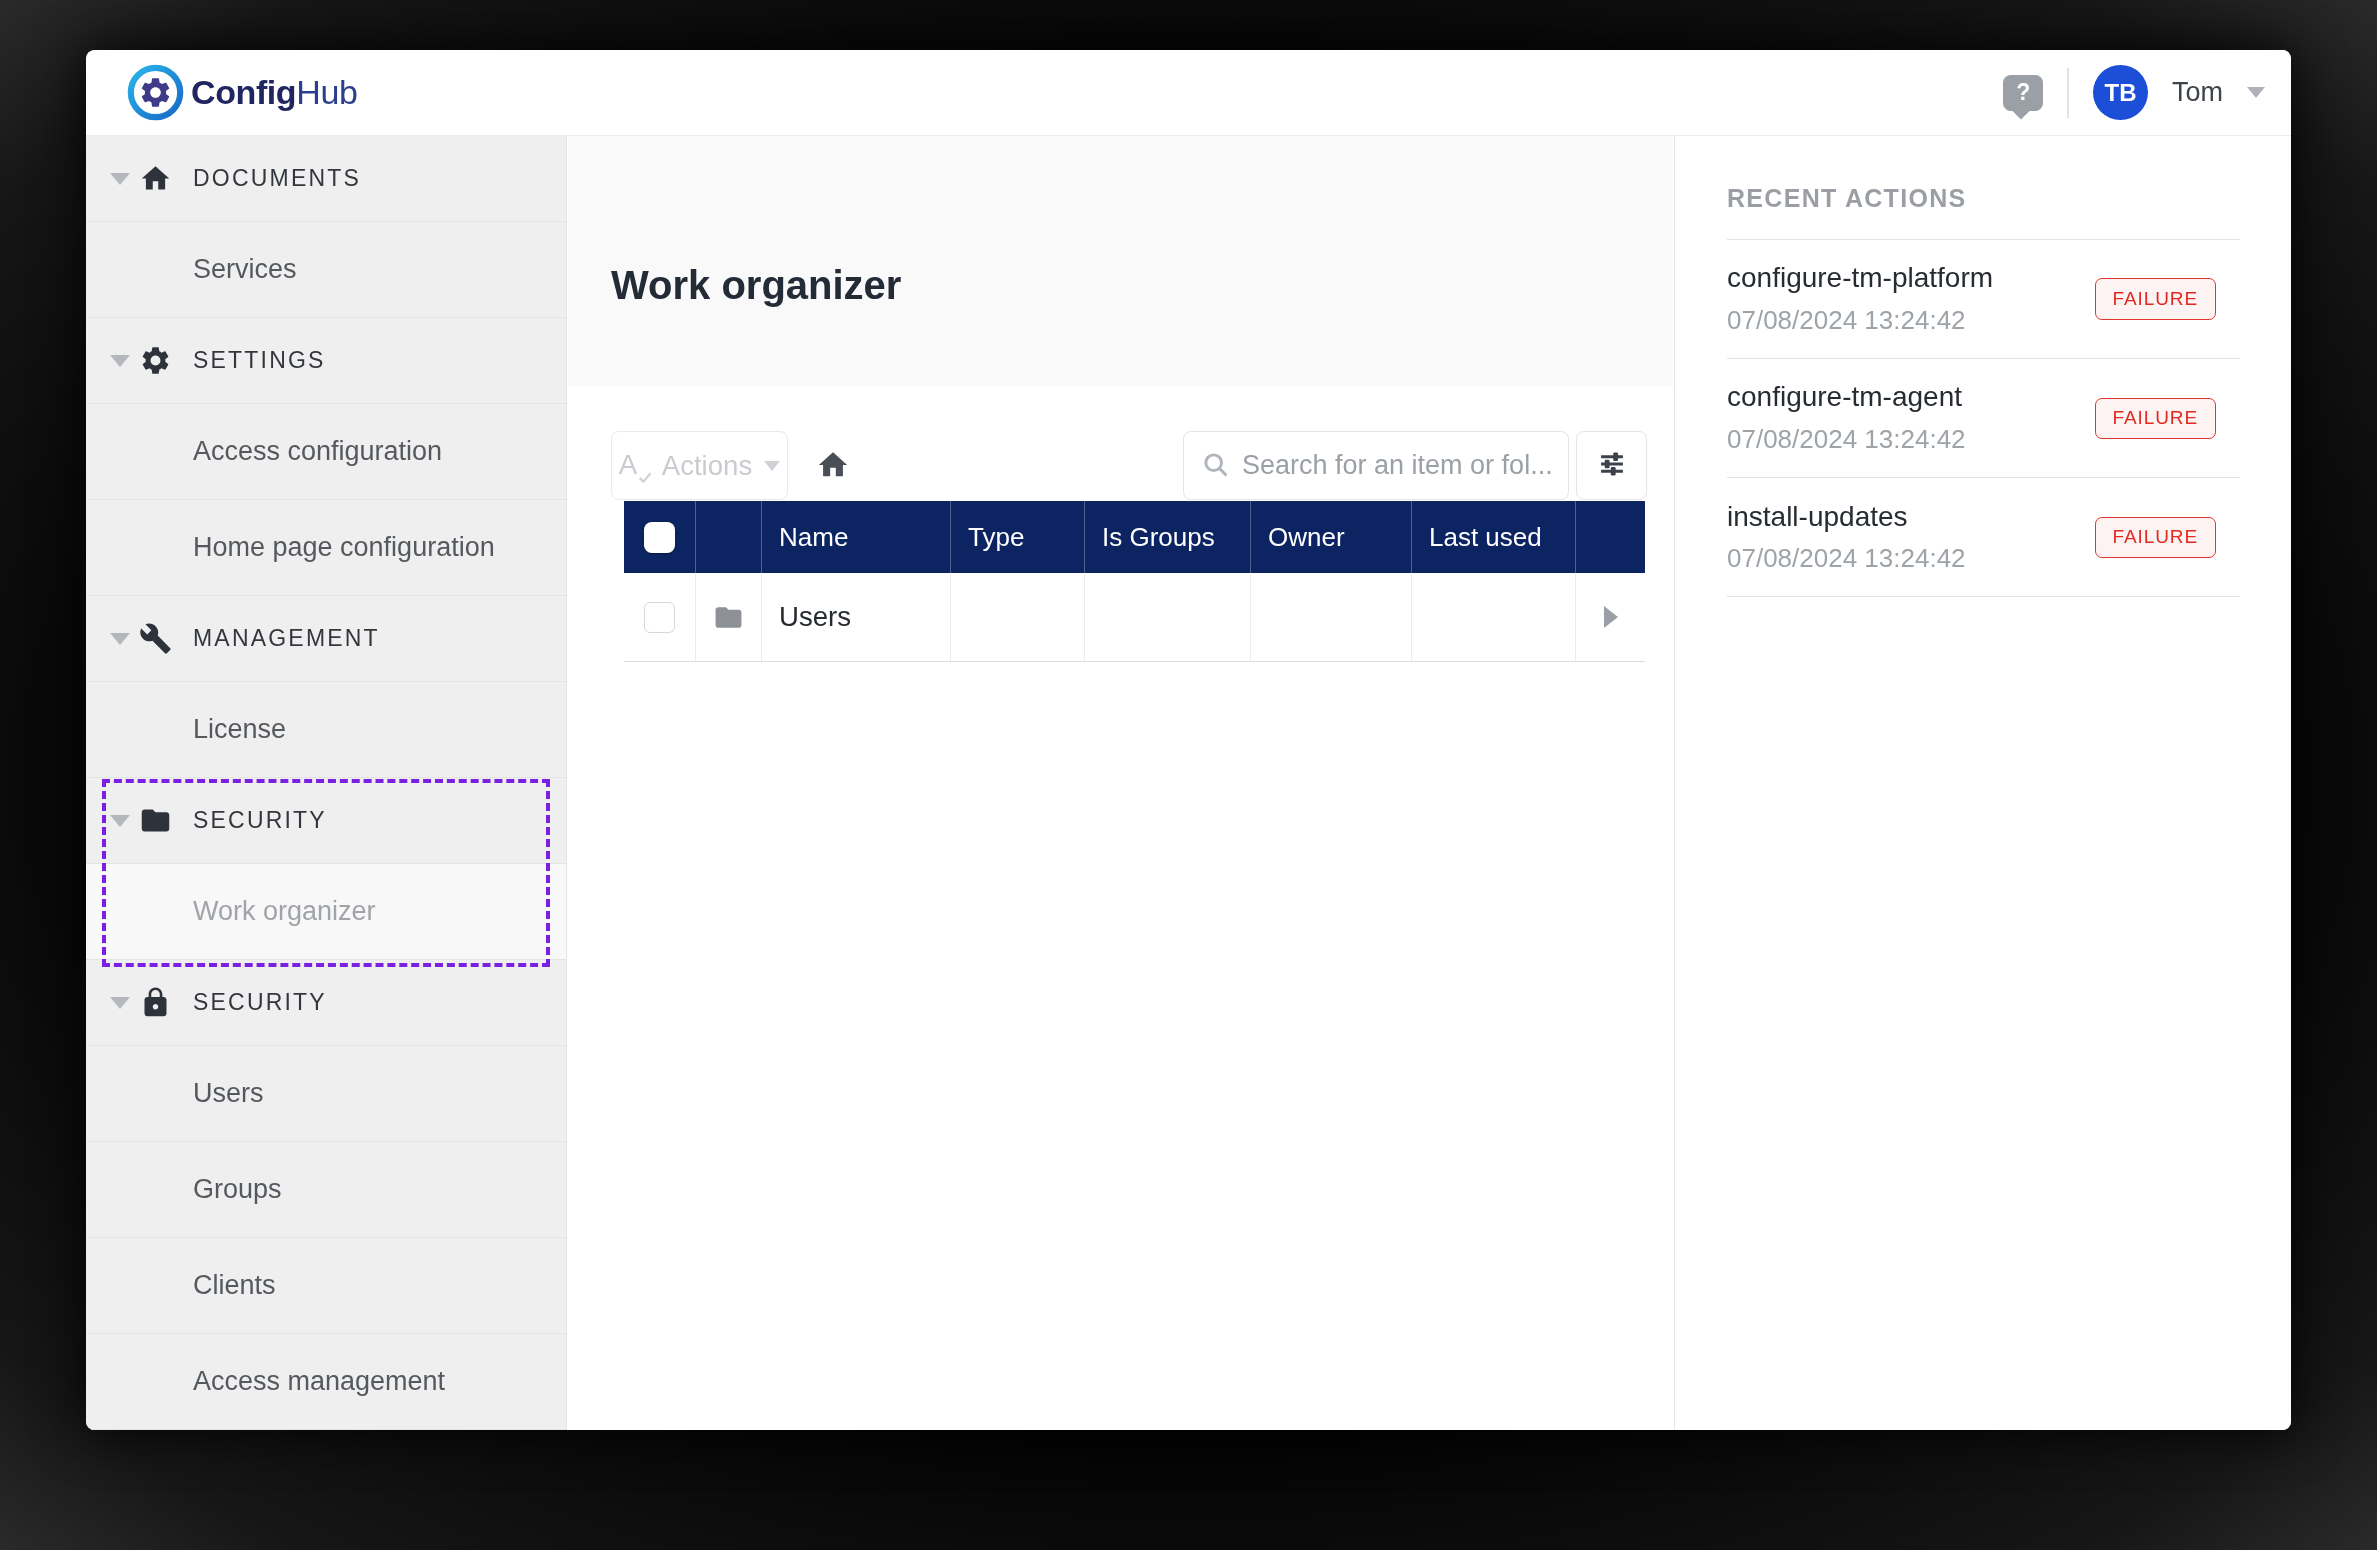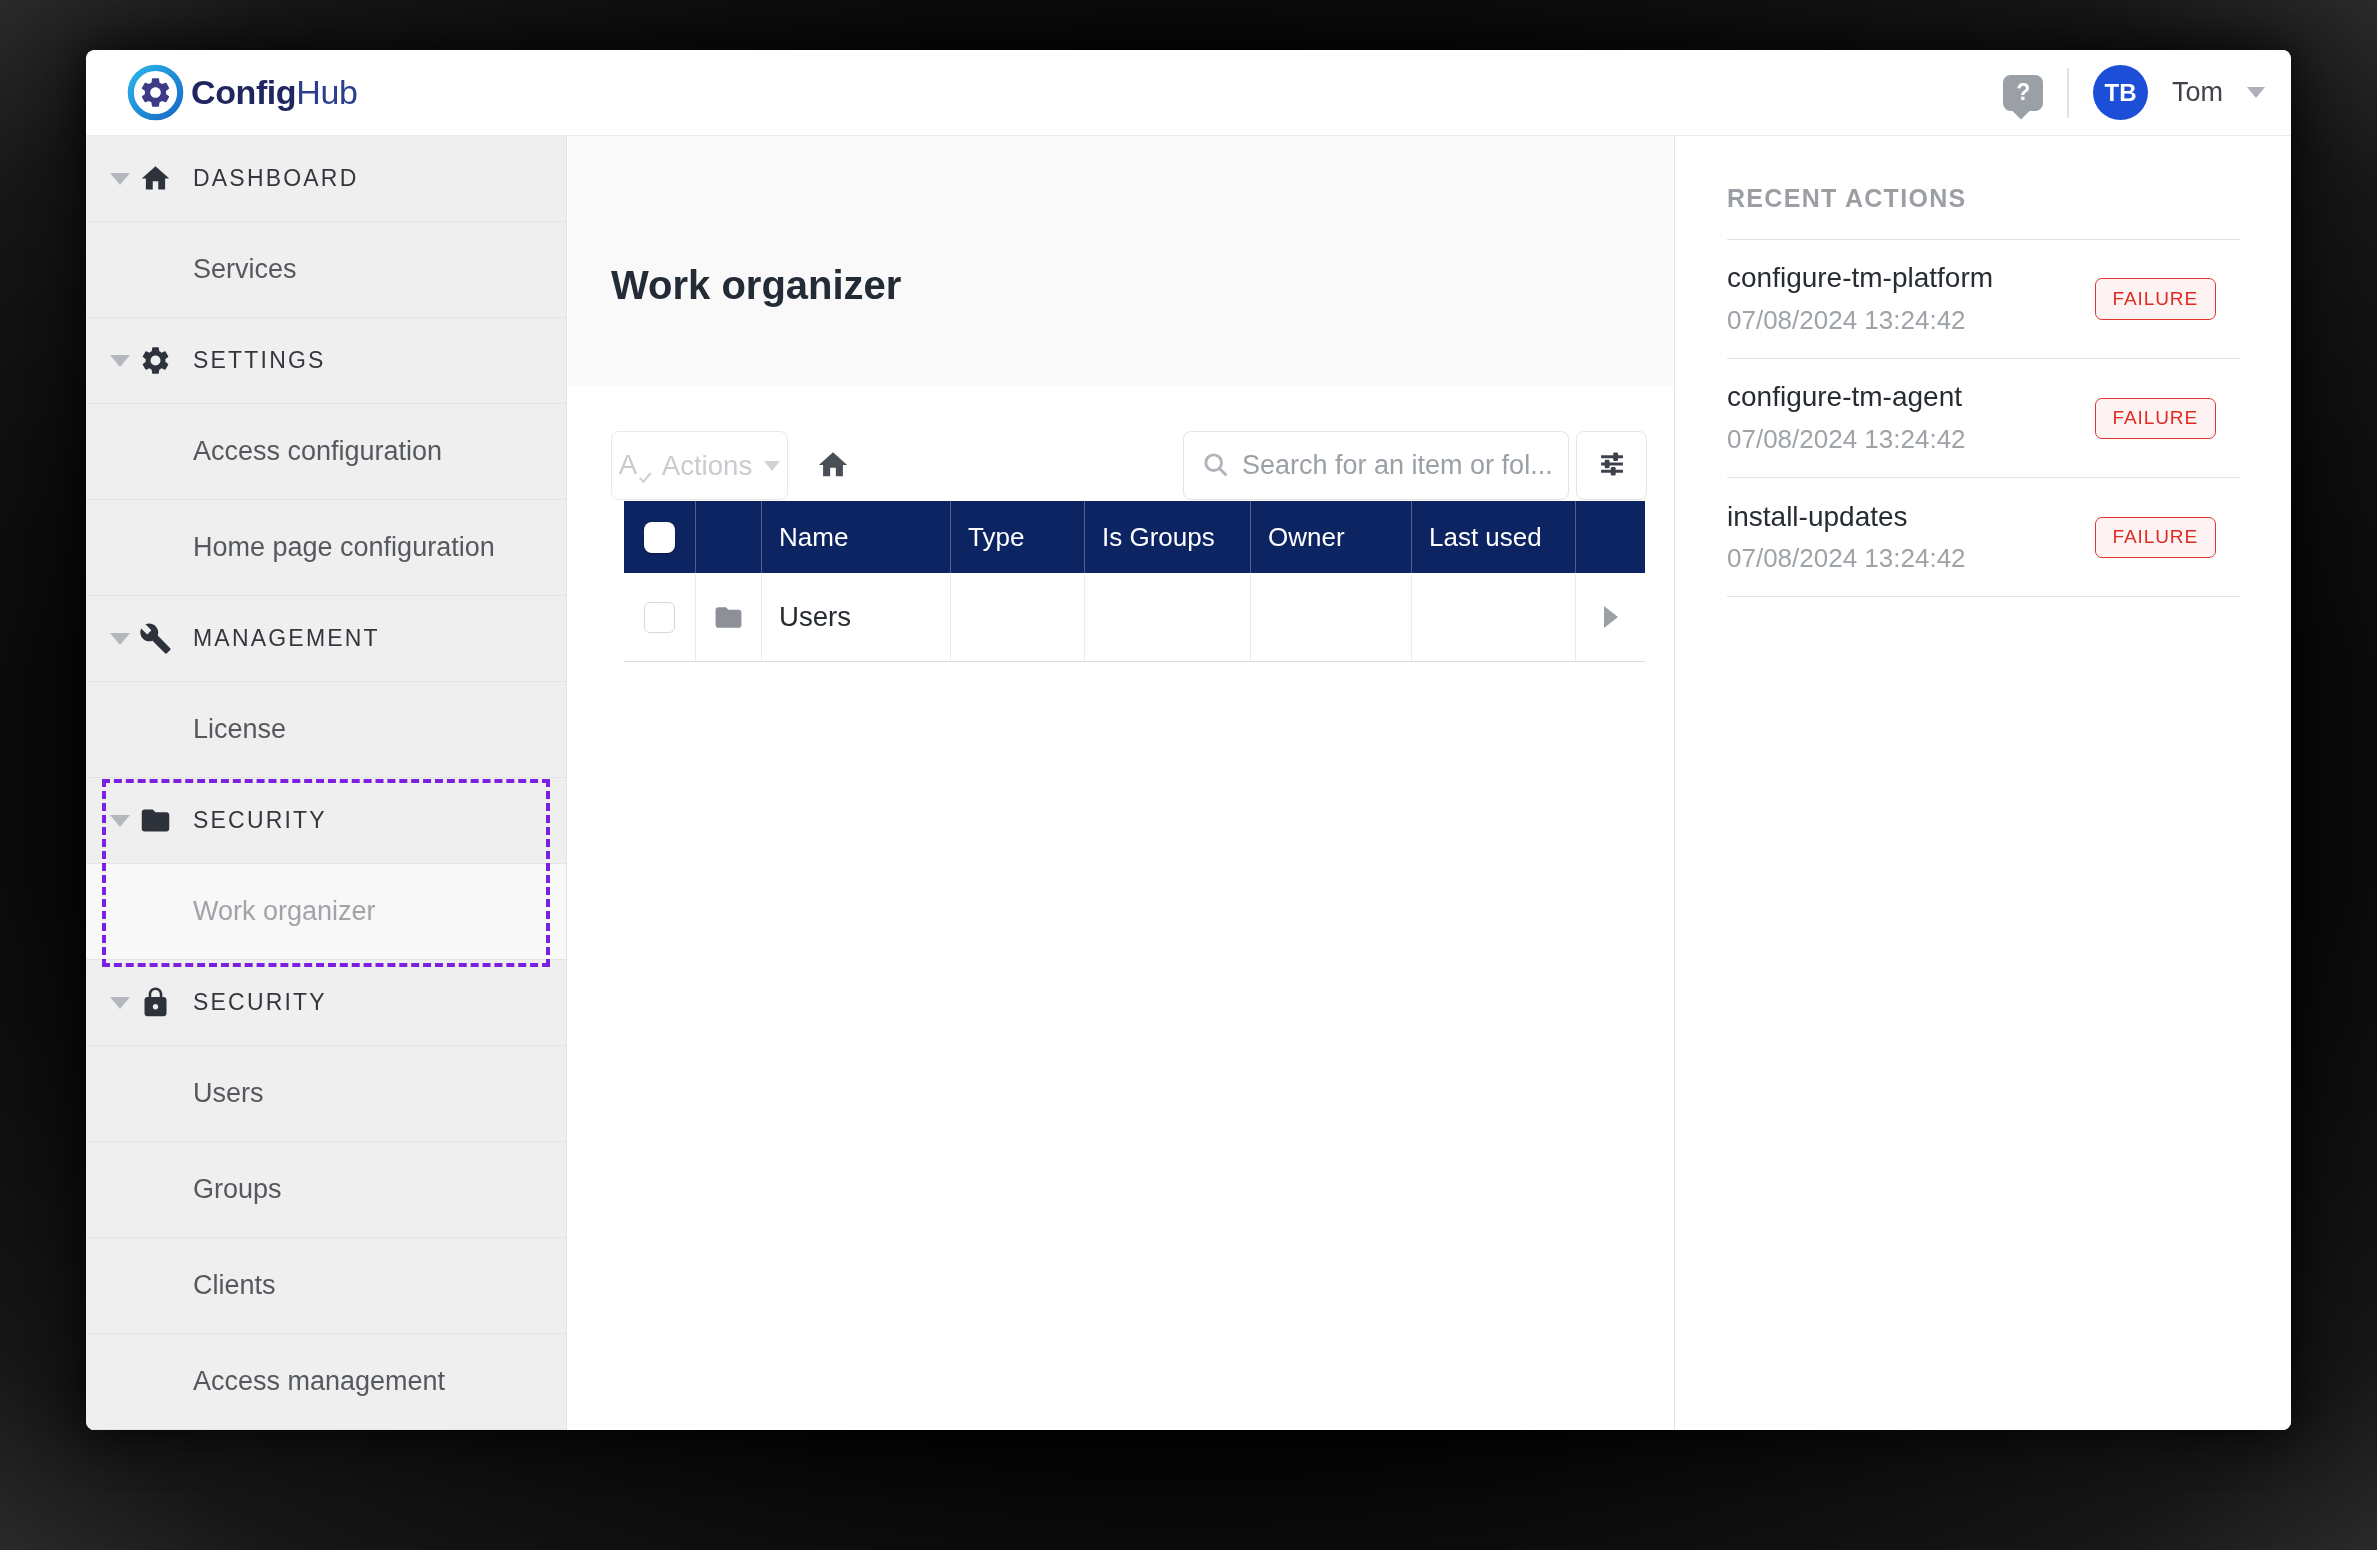--- a/index.html
+++ b/index.html
@@ -138,21 +138,21 @@
   </div>
 
   <div class="sidebar">
 
     <div class="nav-row nav-section">
       <span class="nav-caret"></span>
       <span class="nav-ico">
         <svg viewBox="0 0 24 24">
             <path d="M10 20v-6h4v6h5v-8h3L12 3 2 12h3v8z"></path>
           </svg></span>
-      <span class="nav-label">DASHBOARD</span>
+      <span class="nav-label">DOCUMENTS</span>
     </div>
     <div class="nav-row nav-item">
       <span class="nav-sub">Services</span>
     </div>
 
     <div class="nav-row nav-section">
       <span class="nav-caret"></span>
       <span class="nav-ico">
         <svg viewBox="0 0 24 24">
             <path d="M19.14,12.94c0.04-0.3,0.06-0.61,0.06-0.94c0-0.32-0.02-0.64-0.07-0.94l2.03-1.58c0.18-0.14,0.23-0.41,0.12-0.61l-1.92-3.32c-0.12-0.22-0.37-0.29-0.59-0.22l-2.39,0.96c-0.5-0.38-1.03-0.7-1.62-0.94L14.4,2.81c-0.04-0.24-0.24-0.41-0.48-0.41h-3.84c-0.24,0-0.43,0.17-0.47,0.41L9.25,5.35C8.66,5.59,8.12,5.92,7.63,6.29L5.24,5.33c-0.22-0.08-0.47,0-0.59,0.22L2.74,8.87C2.62,9.08,2.66,9.34,2.86,9.48l2.03,1.58C4.84,11.36,4.8,11.69,4.8,12s0.02,0.64,0.07,0.94l-2.03,1.58c-0.18,0.14-0.23,0.41-0.12,0.61l1.92,3.32c0.12,0.22,0.37,0.29,0.59,0.22l2.39-0.96c0.5,0.38,1.03,0.7,1.62,0.94l0.36,2.54c0.05,0.24,0.24,0.41,0.48,0.41h3.84c0.24,0,0.44-0.17,0.47-0.41l0.36-2.54c0.59-0.24,1.13-0.56,1.62-0.94l2.39,0.96c0.22,0.08,0.47,0,0.59-0.22l1.92-3.32c0.12-0.22,0.07-0.47-0.12-0.61L19.14,12.94z M12,15.6c-1.98,0-3.6-1.62-3.6-3.6s1.62-3.6,3.6-3.6s3.6,1.62,3.6,3.6S13.98,15.6,12,15.6z"></path>

